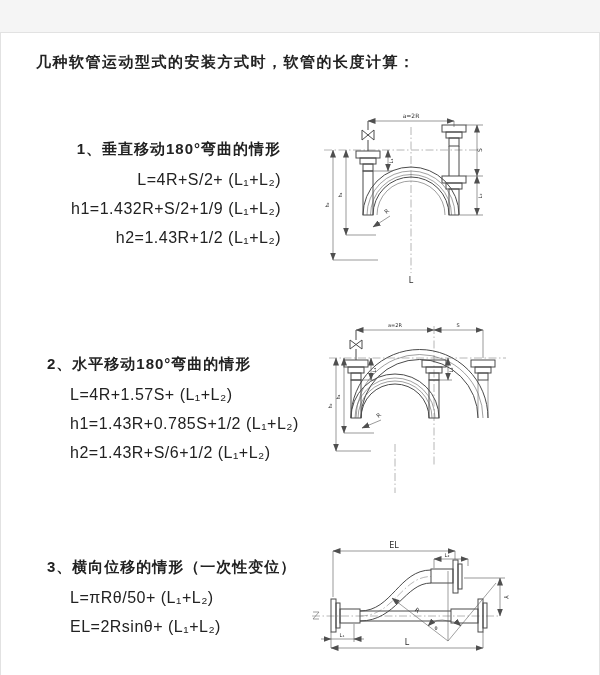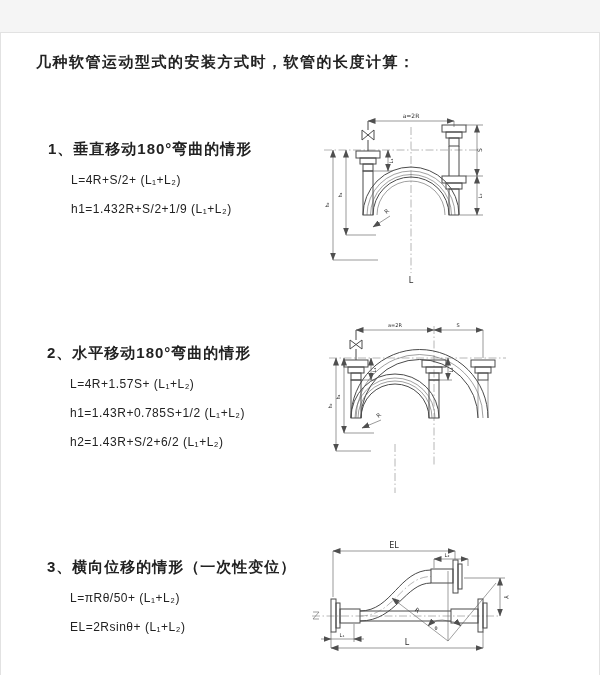--- a/index.html
+++ b/index.html
@@ -18,43 +18,44 @@
     position:absolute; left:35px; top:20px;
     font-size:15px; font-weight:bold; letter-spacing:1.5px;
     white-space:nowrap;
   }
   .sec { position:absolute; }
   .sec-heading {
     font-size:15px; font-weight:bold; letter-spacing:1px;
     margin:0 0 12px 0; white-space:nowrap;
   }
   .formula {
-    font-size:12px; letter-spacing:.5px; line-height:18px;
+    font-size:16px; letter-spacing:.5px; line-height:18px;
     padding-left:23px; margin-bottom:11px; white-space:nowrap;
   }
   svg.diag { position:absolute; overflow:visible; }
   .ln  { stroke:#4b4b4b; stroke-width:1;   fill:none; }
   .th  { stroke:#606060; stroke-width:.6;  fill:none; }
   .cl  { stroke:#7a7a7a; stroke-width:.55; fill:none; stroke-dasharray:8 2.5 1.5 2.5; }
   .dim { stroke:#555;    stroke-width:.6;  fill:none; }
   .lbl  { font-family:"DejaVu Sans",sans-serif; font-size:6px; fill:#2d2d2d; }
   .lbls { font-family:"DejaVu Sans",sans-serif; font-size:5px; fill:#2d2d2d; }
   .lbll { font-family:"DejaVu Sans",sans-serif; font-size:8px; fill:#2d2d2d; }
 </style>
 </head>
 <body>
 
 <div class="page">
 
   <div class="title">几种软管运动型式的安装方式时，软管的长度计算：</div>
 
-  <div class="sec" style="left:47px; top:107px;">
+  <div class="sec" style="left:47px; top:107px;text-align:right;">
     <div class="sec-heading">1、垂直移动180°弯曲的情形</div>
     <div class="formula">L=4R+S/2+ (L₁+L₂)</div>
     <div class="formula">h1=1.432R+S/2+1/9 (L₁+L₂)</div>
+    <div class="formula">h2=1.43R+1/2 (L₁+L₂)</div>
   </div>
 
   <svg class="diag" style="left:315px; top:70px;" width="200" height="185" viewBox="0 0 200 185">
     <defs>
       <pattern id="hx1" width="4" height="4" patternUnits="userSpaceOnUse">
         <path d="M0,4 L4,0 M0,0 L4,4" stroke="#8a8a8a" stroke-width="0.5"></path>
       </pattern>
       <marker id="ar1" viewBox="0 0 8 6" markerWidth="8" markerHeight="6" refX="7.5" refY="3" orient="auto-start-reverse" markerUnits="userSpaceOnUse">
         <path d="M0,0 L8,3 L0,6 Z" fill="#4f4f4f"></path>
       </marker>
@@ -135,25 +136,25 @@
     </g>
 
     <g>
       <line class="dim" x1="74" y1="113" x2="57" y2="124" marker-end="url(#ar1)"></line>
       <text class="lbl" transform="rotate(-40 72 110)" x="72" y="110" text-anchor="middle">R</text>
     </g>
 
     <text class="lbll" x="95" y="180" text-anchor="middle">L</text>
   </svg>
 
-  <div class="sec" style="left:46px; top:311px;">
+  <div class="sec" style="left:46px; top:322px;">
     <div class="sec-heading">2、水平移动180°弯曲的情形</div>
     <div class="formula">L=4R+1.57S+ (L₁+L₂)</div>
     <div class="formula">h1=1.43R+0.785S+1/2 (L₁+L₂)</div>
-    <div class="formula">h2=1.43R+S/2+6/2 (L₁+L₂)</div>
+    <div class="formula">h2=1.43R+S/6+1/2 (L₁+L₂)</div>
   </div>
 
   <svg class="diag" style="left:325px; top:285px;" width="200" height="190" viewBox="0 0 200 190">
     <defs>
       <pattern id="hx2" width="4" height="4" patternUnits="userSpaceOnUse">
         <path d="M0,4 L4,0 M0,0 L4,4" stroke="#8a8a8a" stroke-width="0.5"></path>
       </pattern>
       <marker id="ar2" viewBox="0 0 8 6" markerWidth="8" markerHeight="6" refX="7.5" refY="3" orient="auto-start-reverse" markerUnits="userSpaceOnUse">
         <path d="M0,0 L8,3 L0,6 Z" fill="#4f4f4f"></path>
       </marker>

